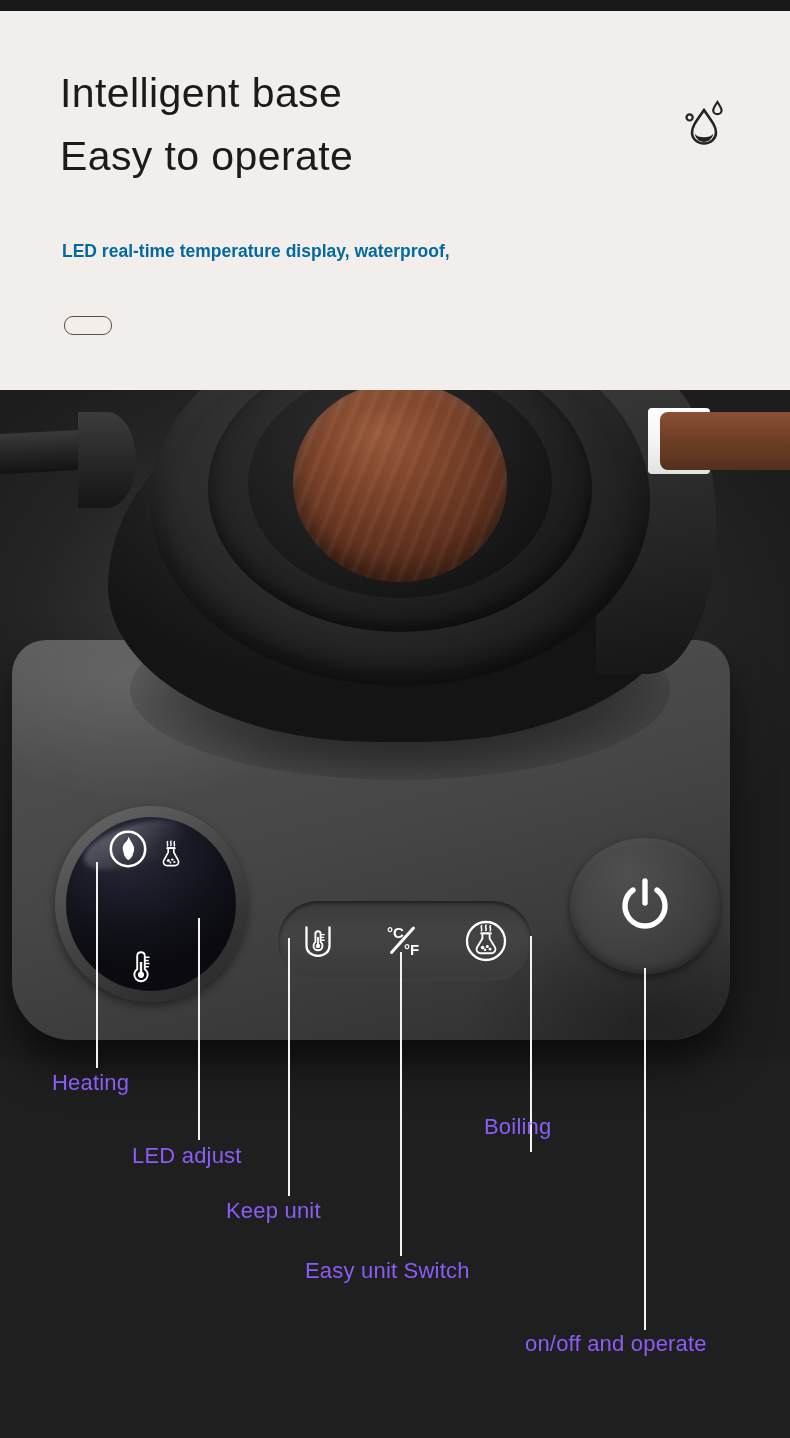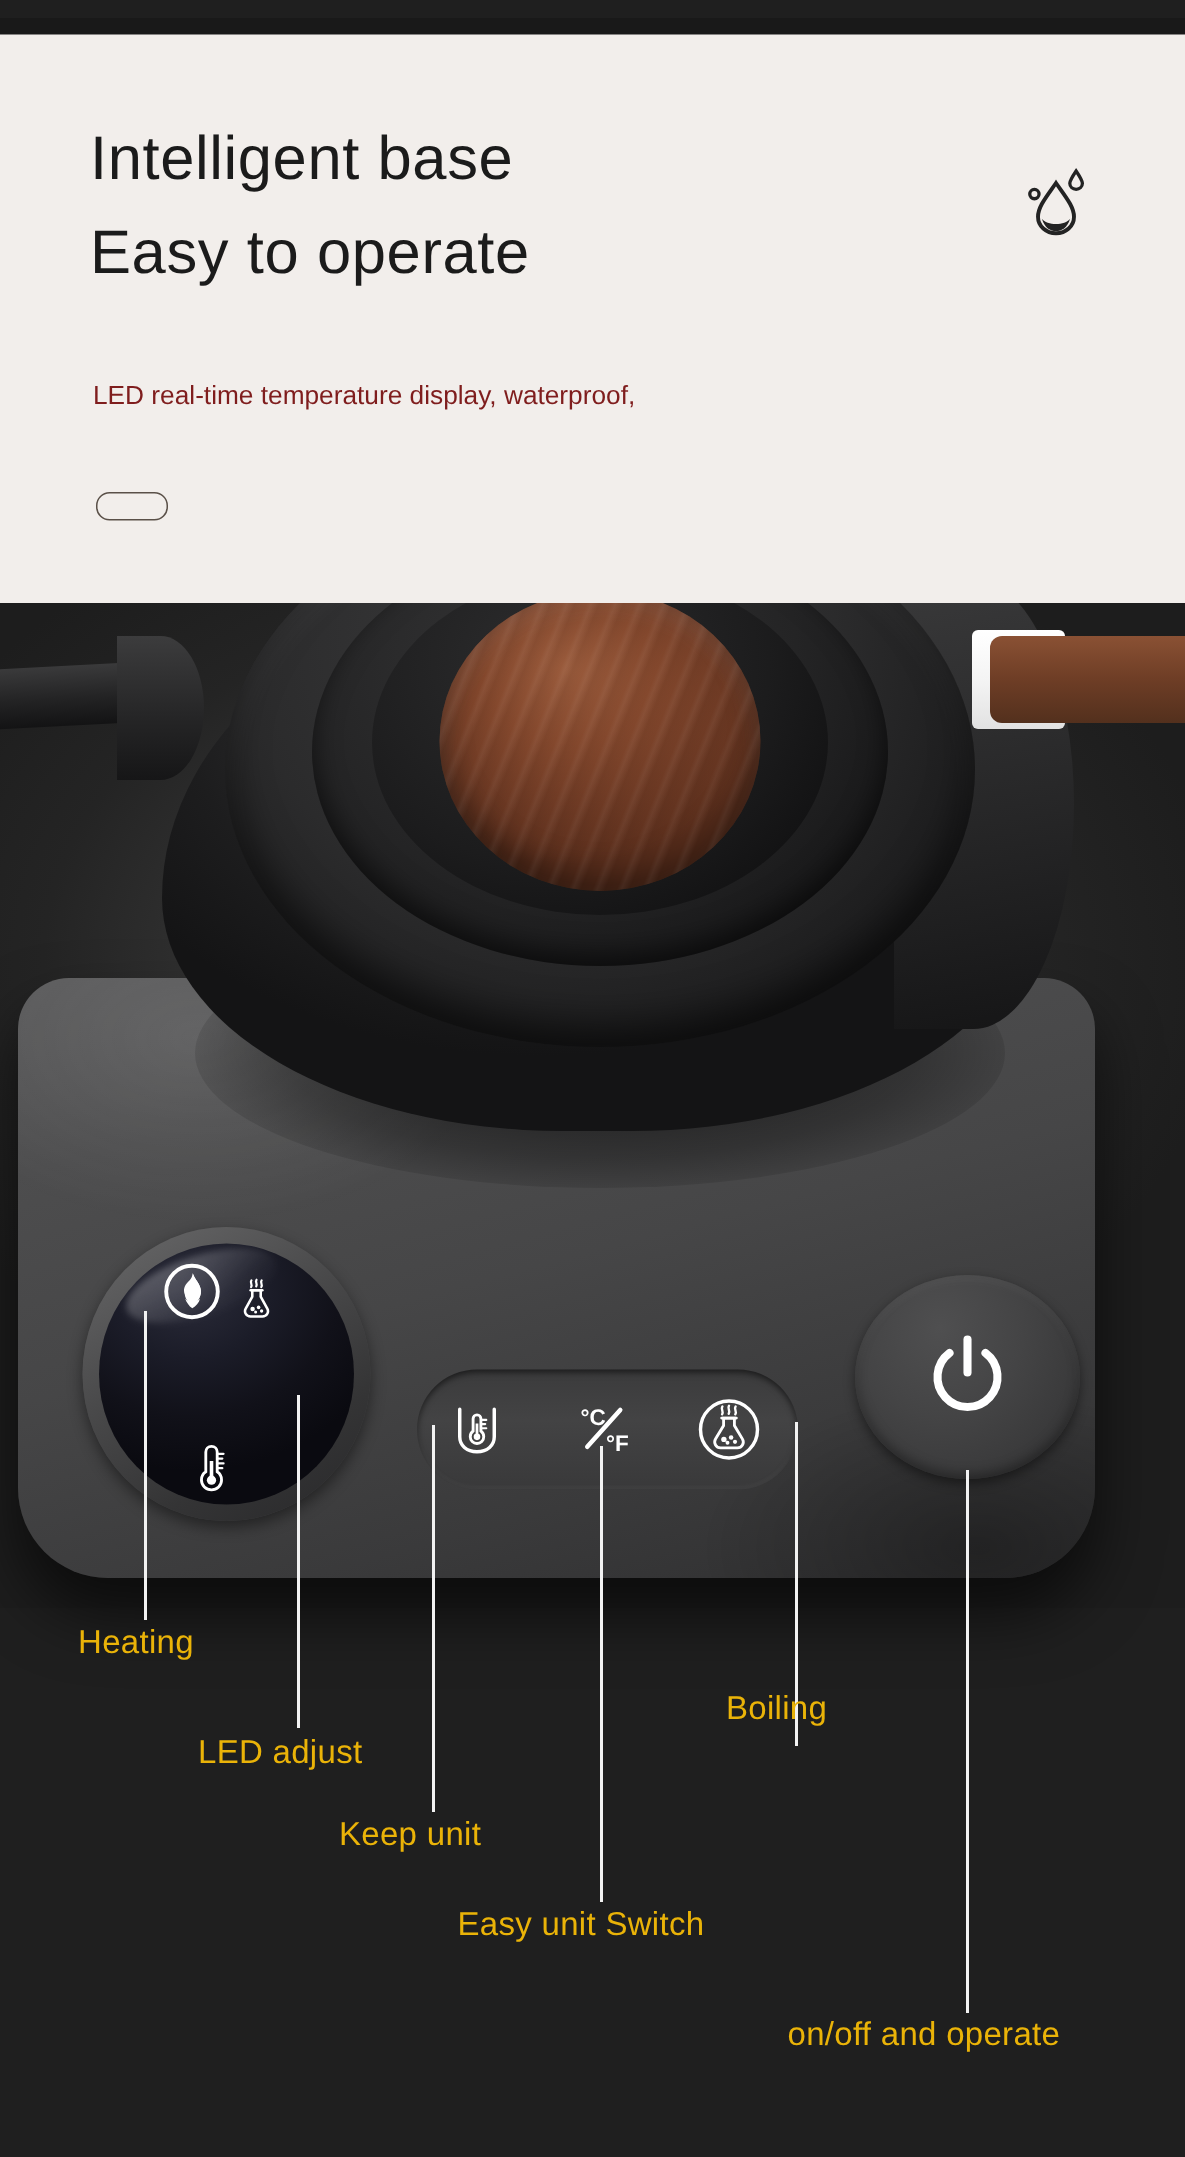--- a/index.html
+++ b/index.html
@@ -12,21 +12,20 @@
     font-family: "Liberation Sans", sans-serif;
     -webkit-font-smoothing: antialiased;
   }
 
   .page {
     position: relative;
     width: 790px;
     height: 1386px;
     overflow: hidden;
     background: #1f1f1f;
-    margin-top: 12px;
   }
 
   
   .top-strip {
     position: absolute;
     left: 0; top: 0;
     width: 790px; height: 11px;
     background: #191919;
   }
 
@@ -51,22 +50,22 @@
     white-space: nowrap;
   }
   .title-line.l1 { margin-bottom: 22px; }
 
   .subtitle {
     position: absolute;
     left: 62px; top: 225px;
     width: 560px;
     font-size: 17.5px;
     line-height: 1.78;
-    color: #7f1d1d;
-    font-weight: 400;
+    color: #0369a1;
+    font-weight: 700;
   }
   .sub-row { white-space: nowrap; }
 
   .pill-divider {
     position: absolute;
     left: 64px; top: 305px;
     width: 46px; height: 17px;
     border: 1.6px solid #5a5048;
     border-radius: 9px;
     background: transparent;
@@ -330,21 +329,21 @@
   
   .leader {
     position: absolute;
     width: 2px;
     background: #f2f2f2;
   }
 
   
   .callout {
     position: absolute;
-    color: #eab308;
+    color: #8b5cf6;
     font-size: 22px;
     font-weight: 400;
     white-space: nowrap;
     letter-spacing: 0.2px;
   }
 
   svg { display: block; }
 </style>
 </head>
 <body>

